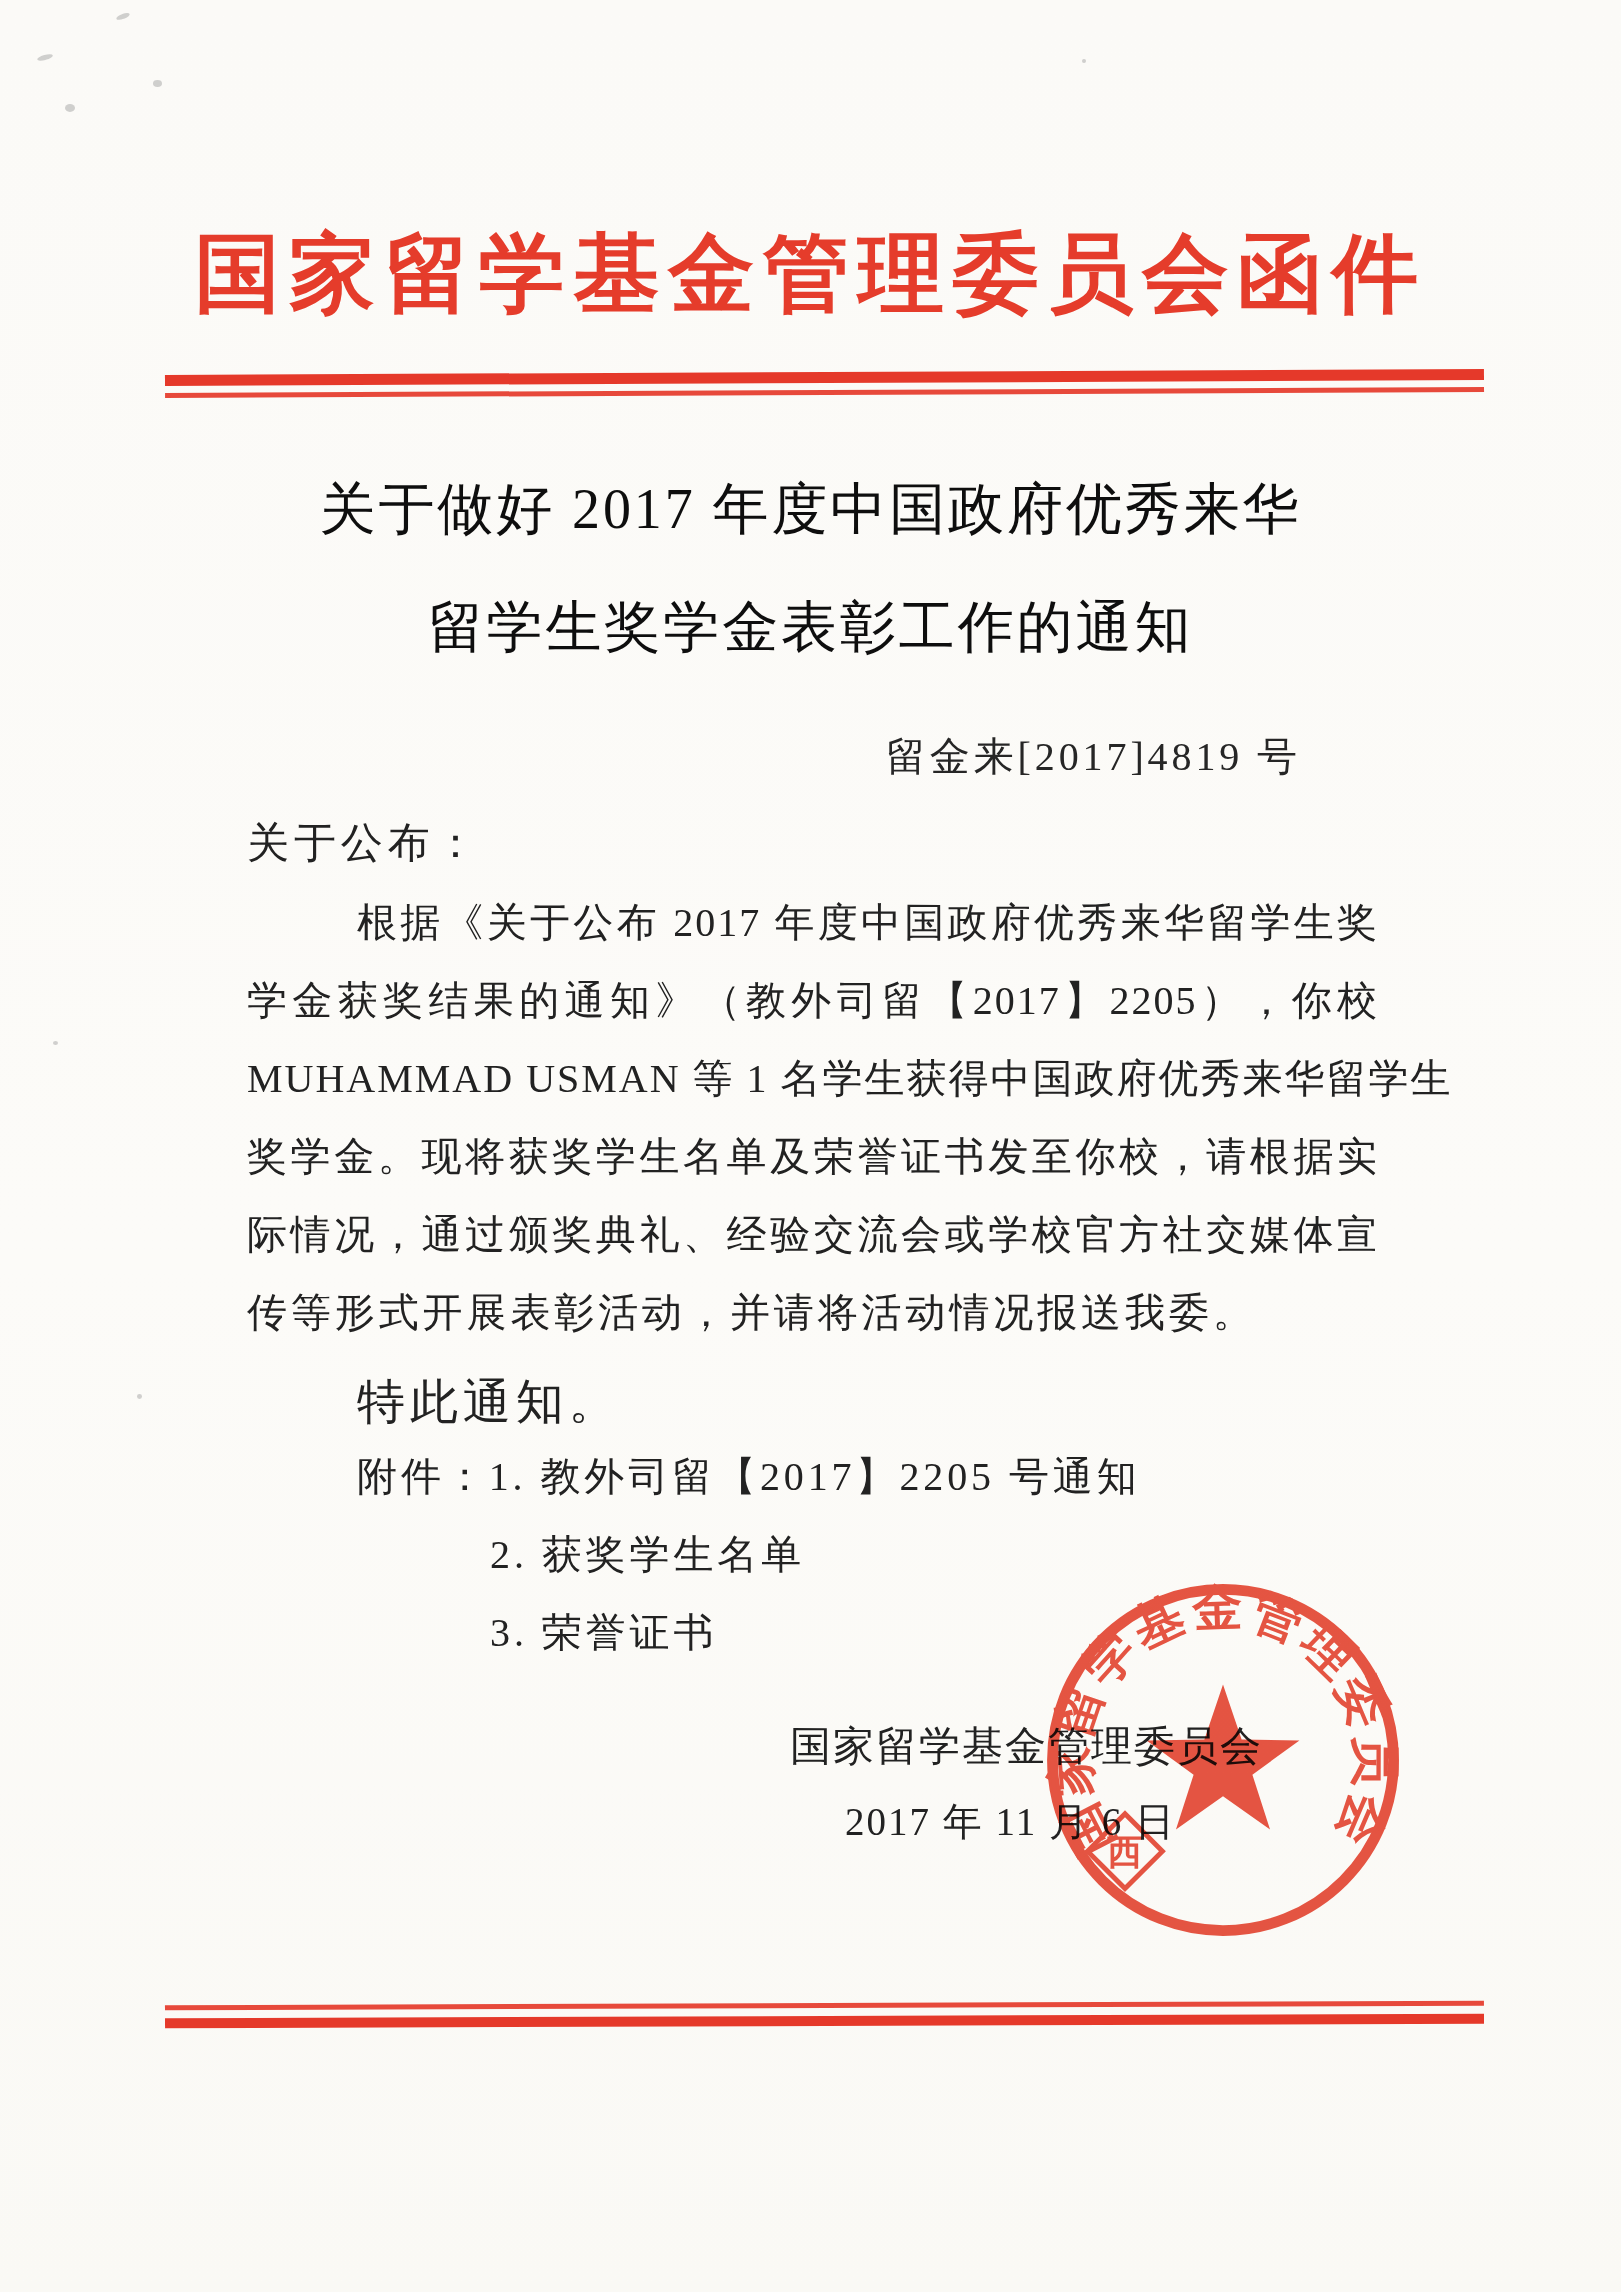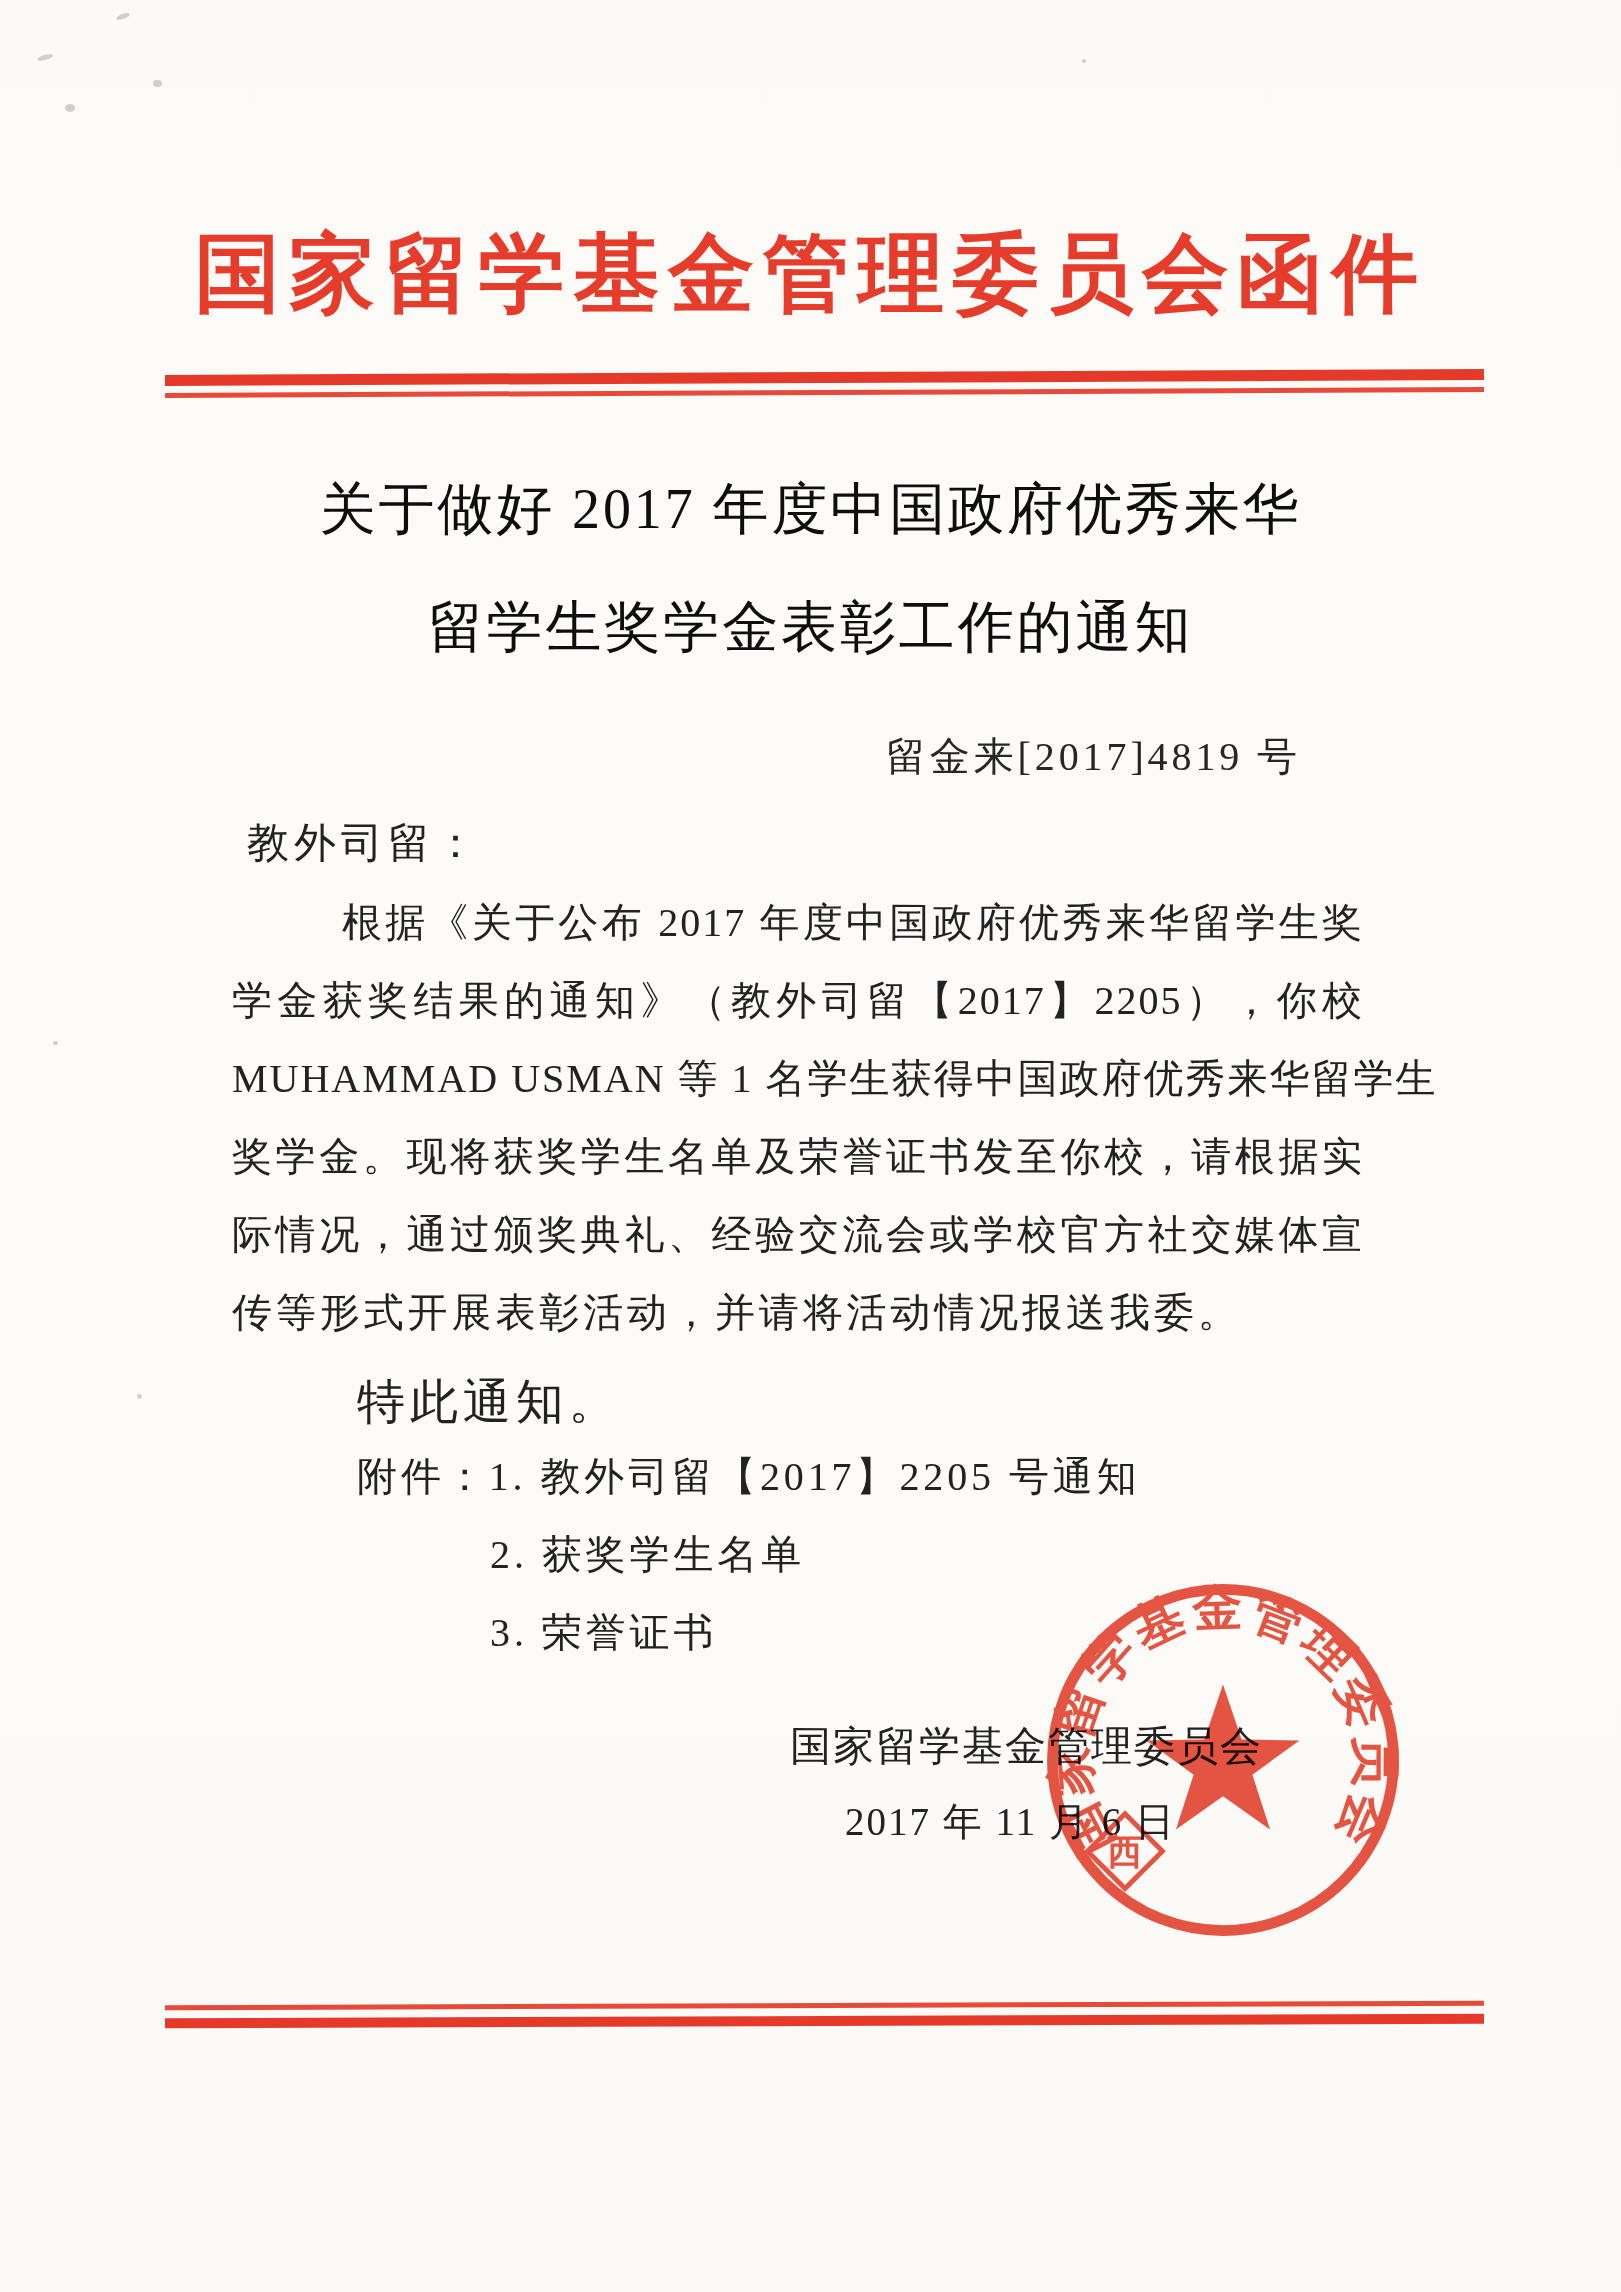--- a/index.html
+++ b/index.html
@@ -49,21 +49,21 @@
   .ref-number{
     position:absolute;top:729px;left:0;right:320px;
     text-align:right;
     font-size:40px;color:#262626;letter-spacing:3.9px;white-space:nowrap;
   }
   .addressee{
     position:absolute;top:815px;left:247px;
     font-size:42px;color:#222;letter-spacing:4.9px;
   }
   .body-block{
-    position:absolute;top:884px;left:232px;width:1132px;
+    position:absolute;top:884px;left:247px;width:1132px;
     font-size:40px;line-height:78px;color:#222;font-family:Liberation Serif, serif;
   }
   .body-line{
     text-align:justify;text-align-last:justify;
     letter-spacing:2px;height:78px;white-space:nowrap;
   }
   .body-line.indent{padding-left:110px;}
   .body-line.last{text-align-last:left;letter-spacing:3.9px;}
   .closing{
     position:absolute;top:1370px;left:357px;
@@ -114,21 +114,21 @@
     <div class="bar thick"></div>
     <div class="gap"></div>
     <div class="bar thin"></div>
   </div>
 
   <div class="doc-title l1">关于做好 2017 年度中国政府优秀来华</div>
   <div class="doc-title l2">留学生奖学金表彰工作的通知</div>
 
   <div class="ref-number">留金来[2017]4819 号</div>
 
-  <div class="addressee">教外司留：</div>
+  <div class="addressee">关于公布：</div>
 
   <div class="body-block">
     <div class="body-line indent">根据《关于公布 2017 年度中国政府优秀来华留学生奖</div>
     <div class="body-line">学金获奖结果的通知》（教外司留【2017】2205），你校</div>
     <div class="body-line">MUHAMMAD  USMAN 等 1 名学生获得中国政府优秀来华留学生</div>
     <div class="body-line">奖学金。现将获奖学生名单及荣誉证书发至你校，请根据实</div>
     <div class="body-line">际情况，通过颁奖典礼、经验交流会或学校官方社交媒体宣</div>
     <div class="body-line last">传等形式开展表彰活动，并请将活动情况报送我委。</div>
   </div>
 

